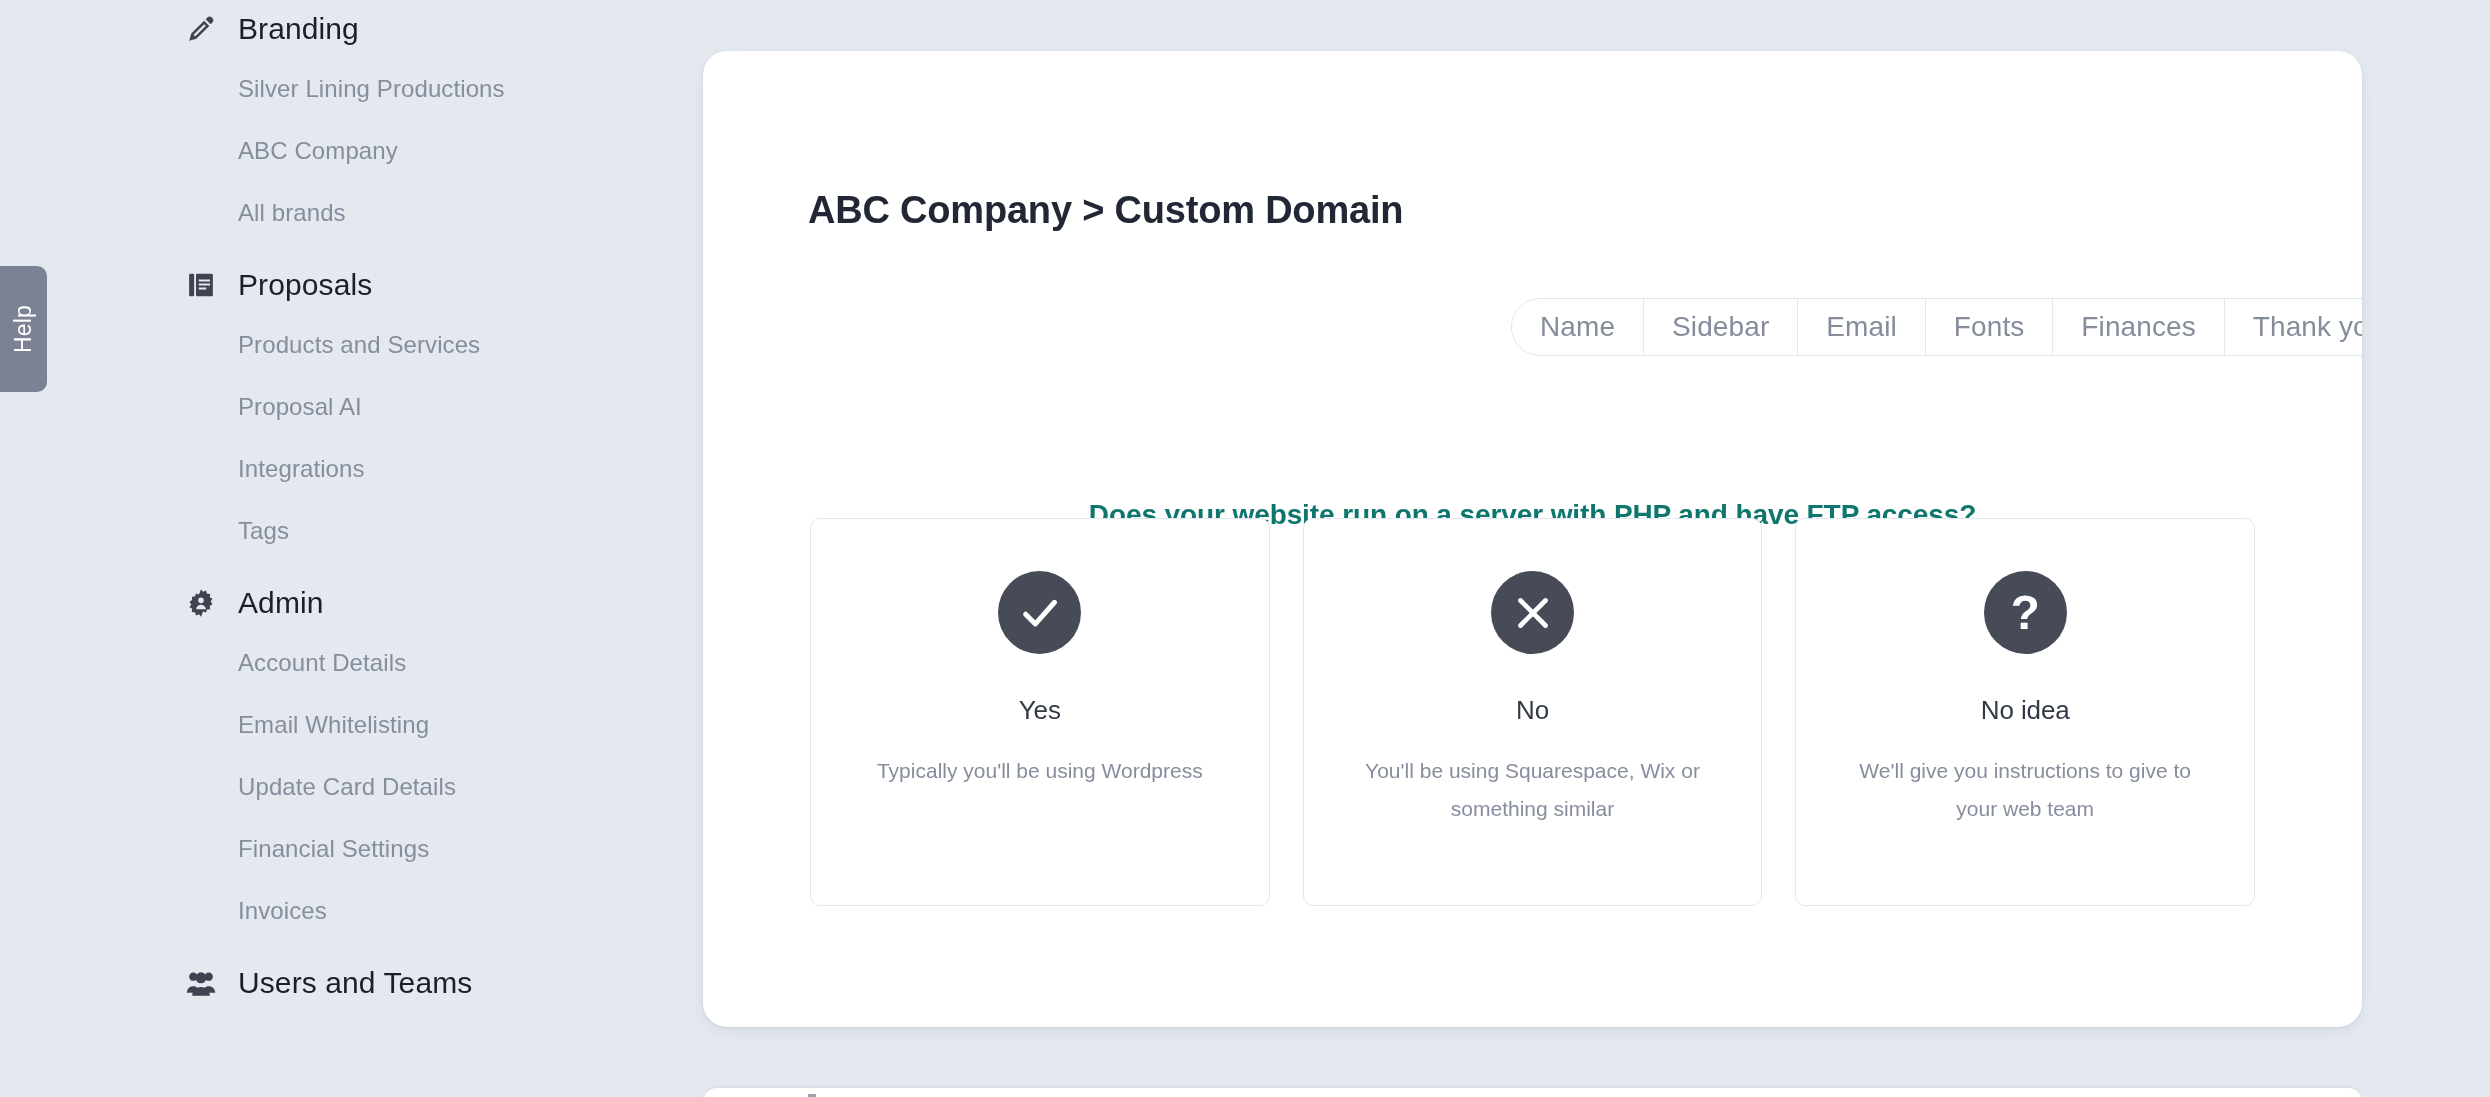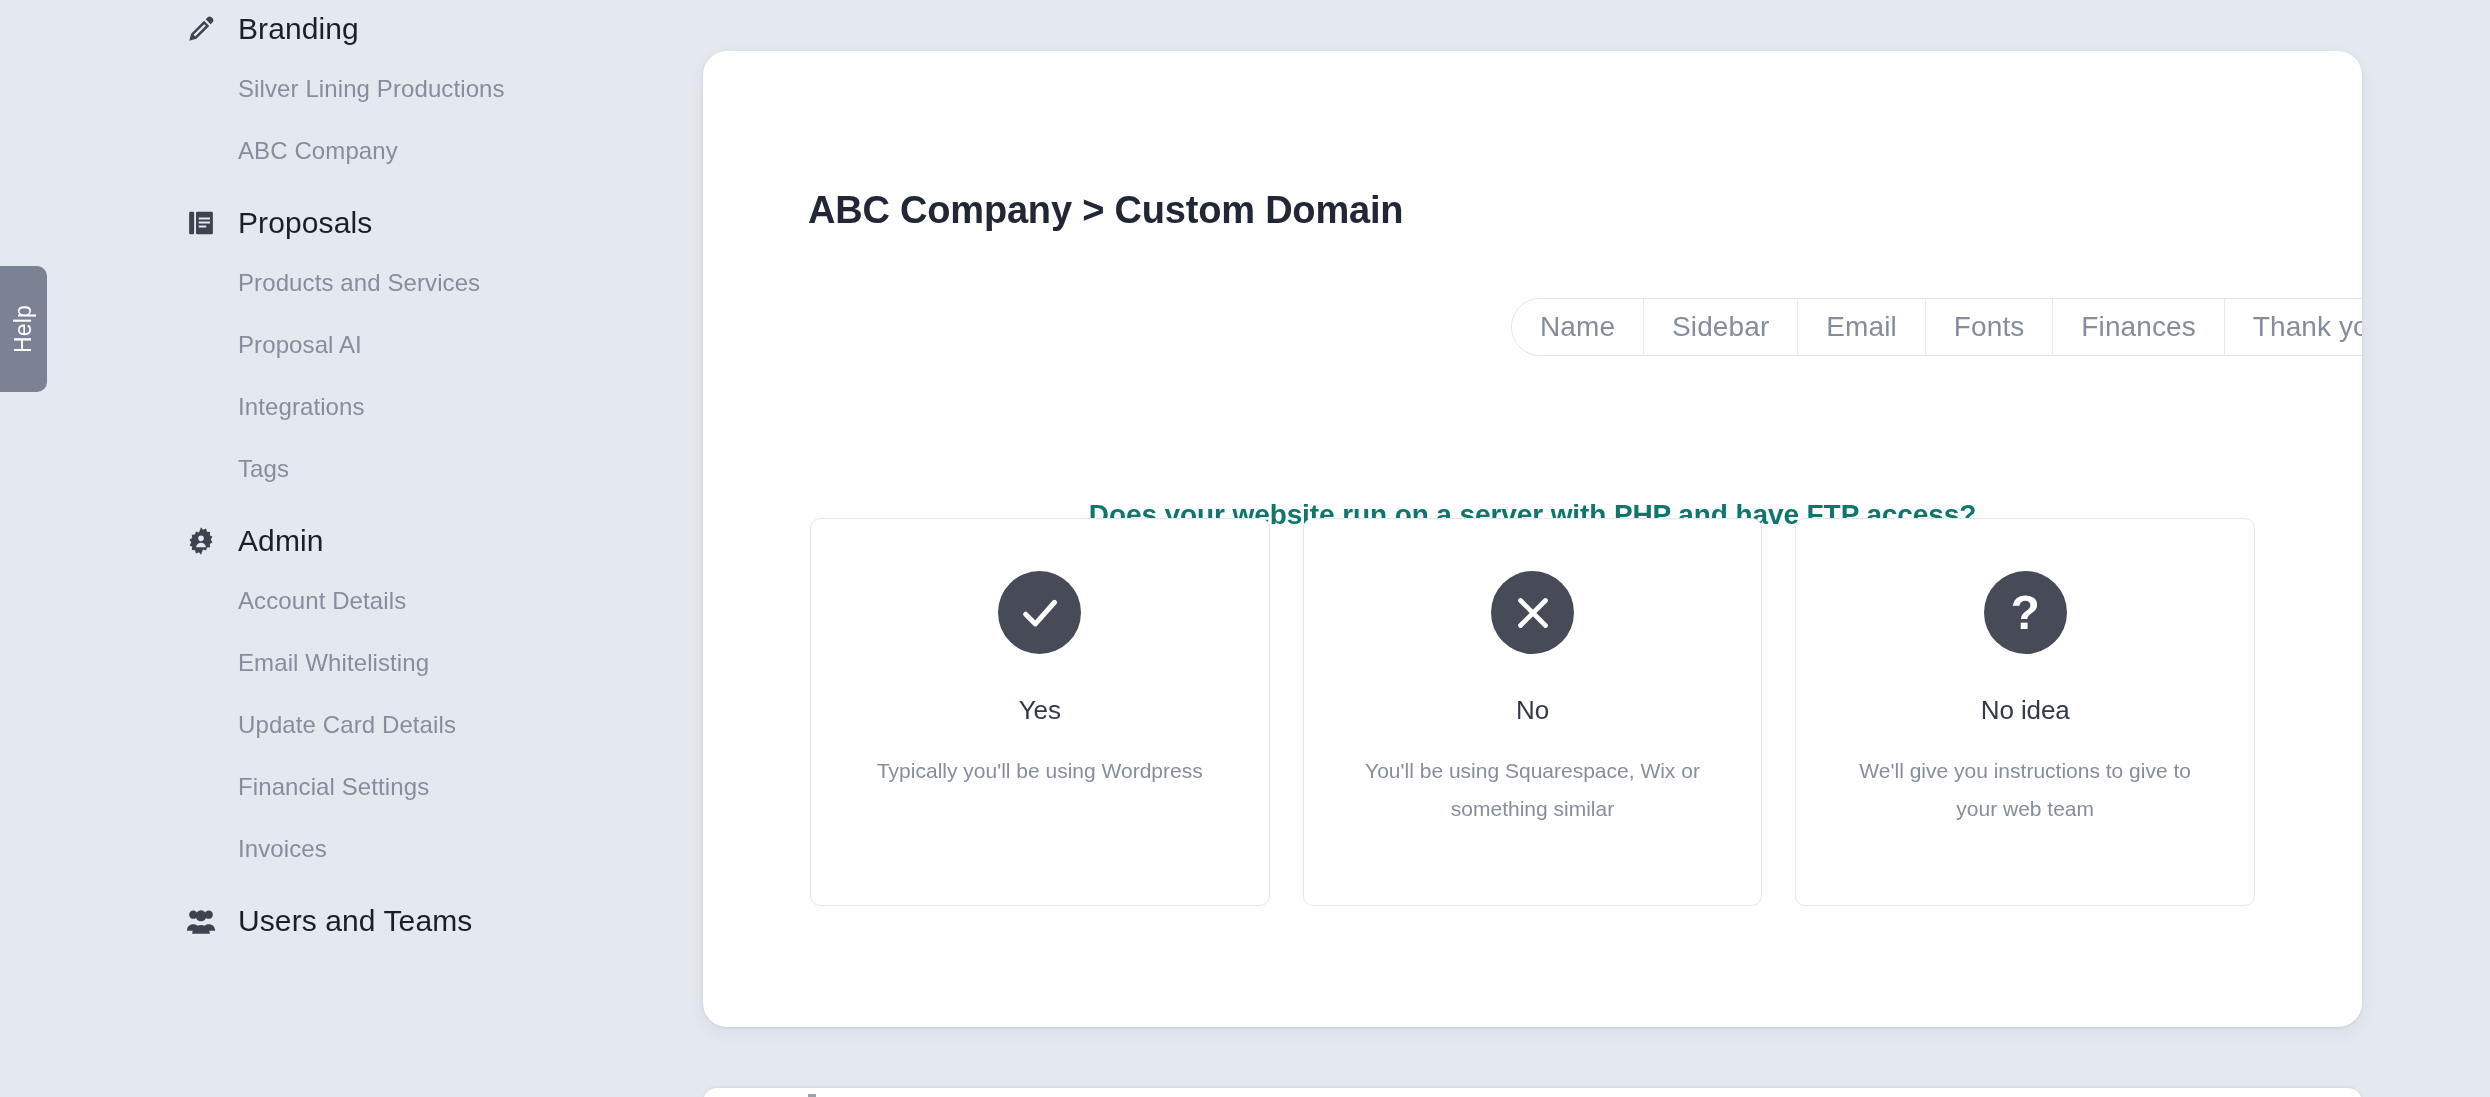--- a/index.html
+++ b/index.html
@@ -252,20 +252,21 @@
         <span class="nav-icon">
           <svg width="32" height="32" viewBox="0 0 24 24" fill="currentColor" aria-hidden="true">
             <path d="M20.7 4.0 L19.9 3.2 c-.8-.8-2.1-.8-2.9 0 l-1.5 1.5 3.7 3.7 1.5-1.5 c.8-.8.8-2.1 0-2.9z"></path>
             <path d="M14.3 5.8 L4.6 15.5 3.2 20.8 8.5 19.4 18.2 9.7z M6.4 16.4 l8-8 1.2 1.2 -8 8z"></path>
           </svg>
         </span>
         <span class="nav-head-label">Branding</span>
       </div>
       <a class="nav-sub">Silver Lining Productions</a>
       <a class="nav-sub">ABC Company</a>
+      <a class="nav-sub">All brands</a>
     </div>
 
     <div class="nav-group grp-gap-top">
       <div class="nav-head">
         <span class="nav-icon">
           <svg width="30" height="30" viewBox="0 0 24 24" fill="currentColor" aria-hidden="true">
             <rect x="2.5" y="3" width="4" height="18" rx="1"></rect>
             <rect x="8" y="3" width="13.5" height="18" rx="1"></rect>
             <rect x="10.2" y="7.6" width="9" height="1.6" fill="#e4e8ef"></rect>
             <rect x="10.2" y="10.8" width="9" height="1.6" fill="#e4e8ef"></rect>

